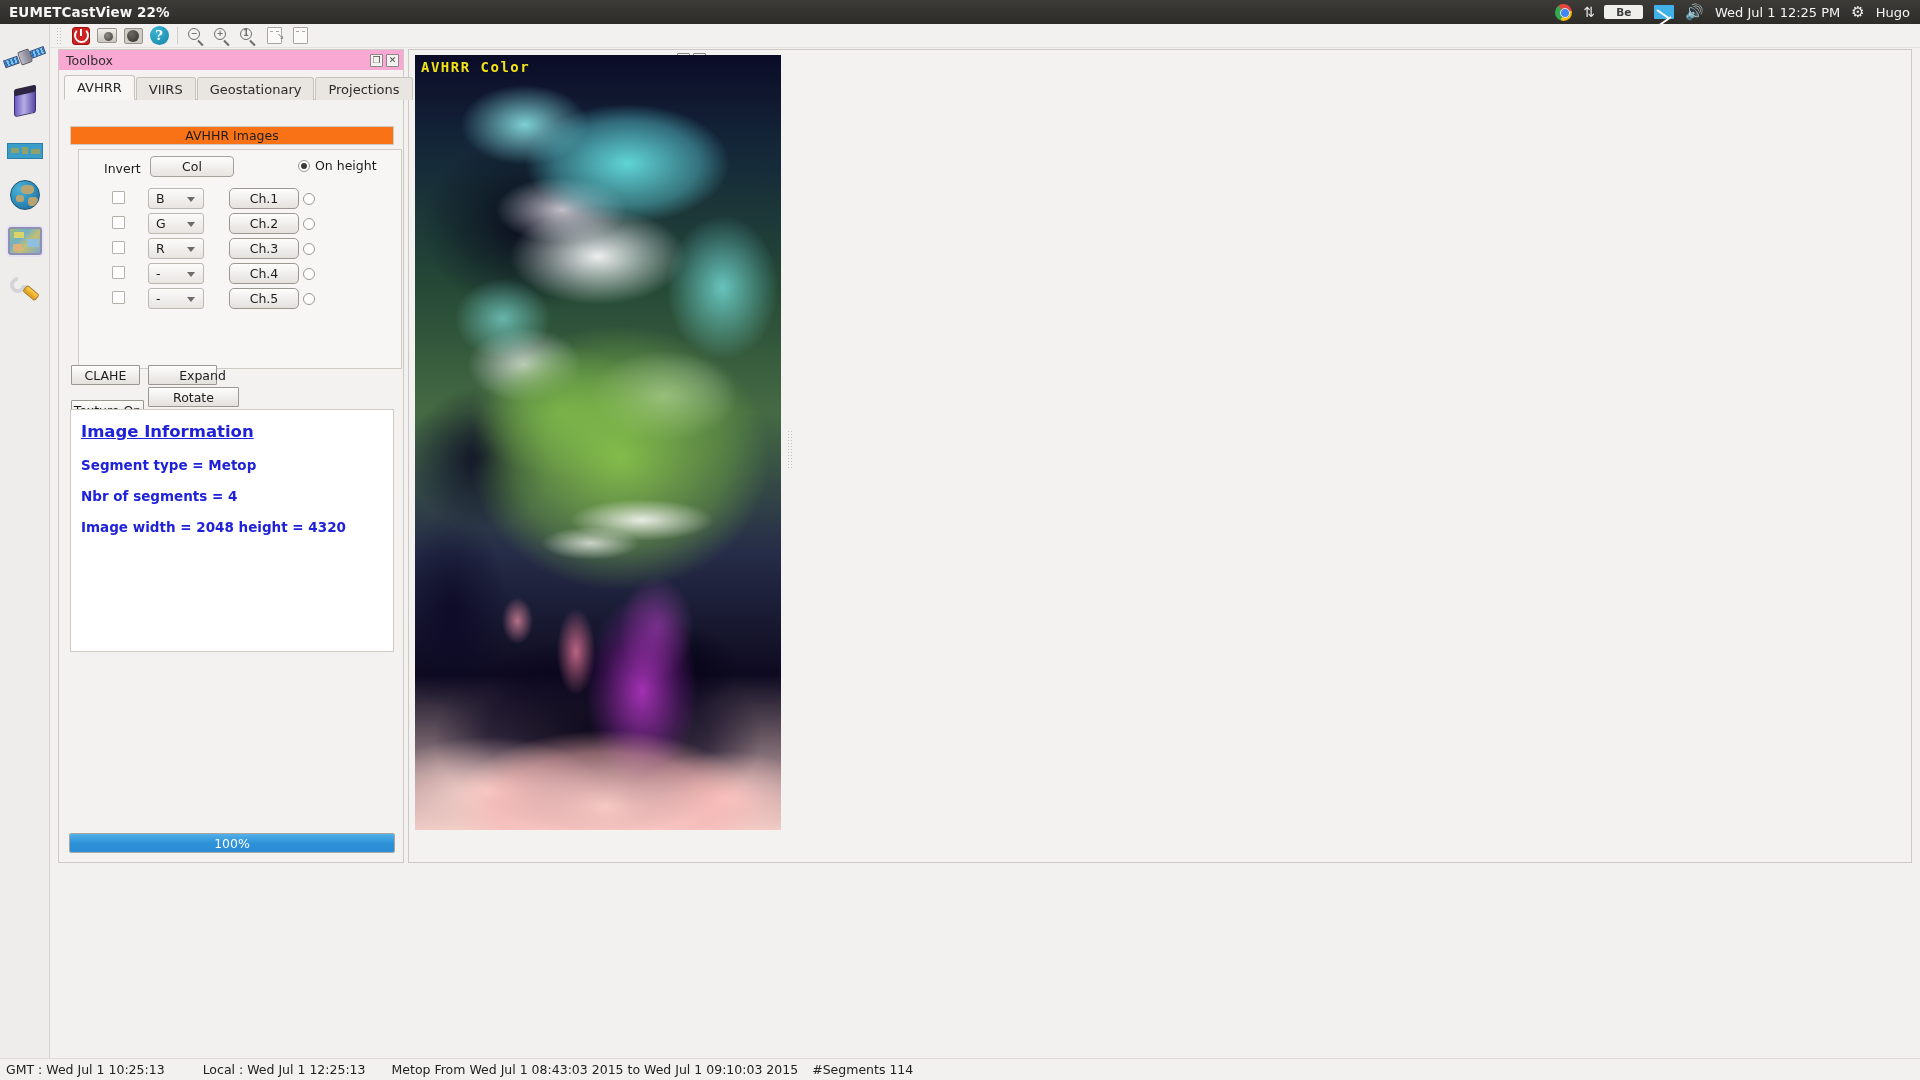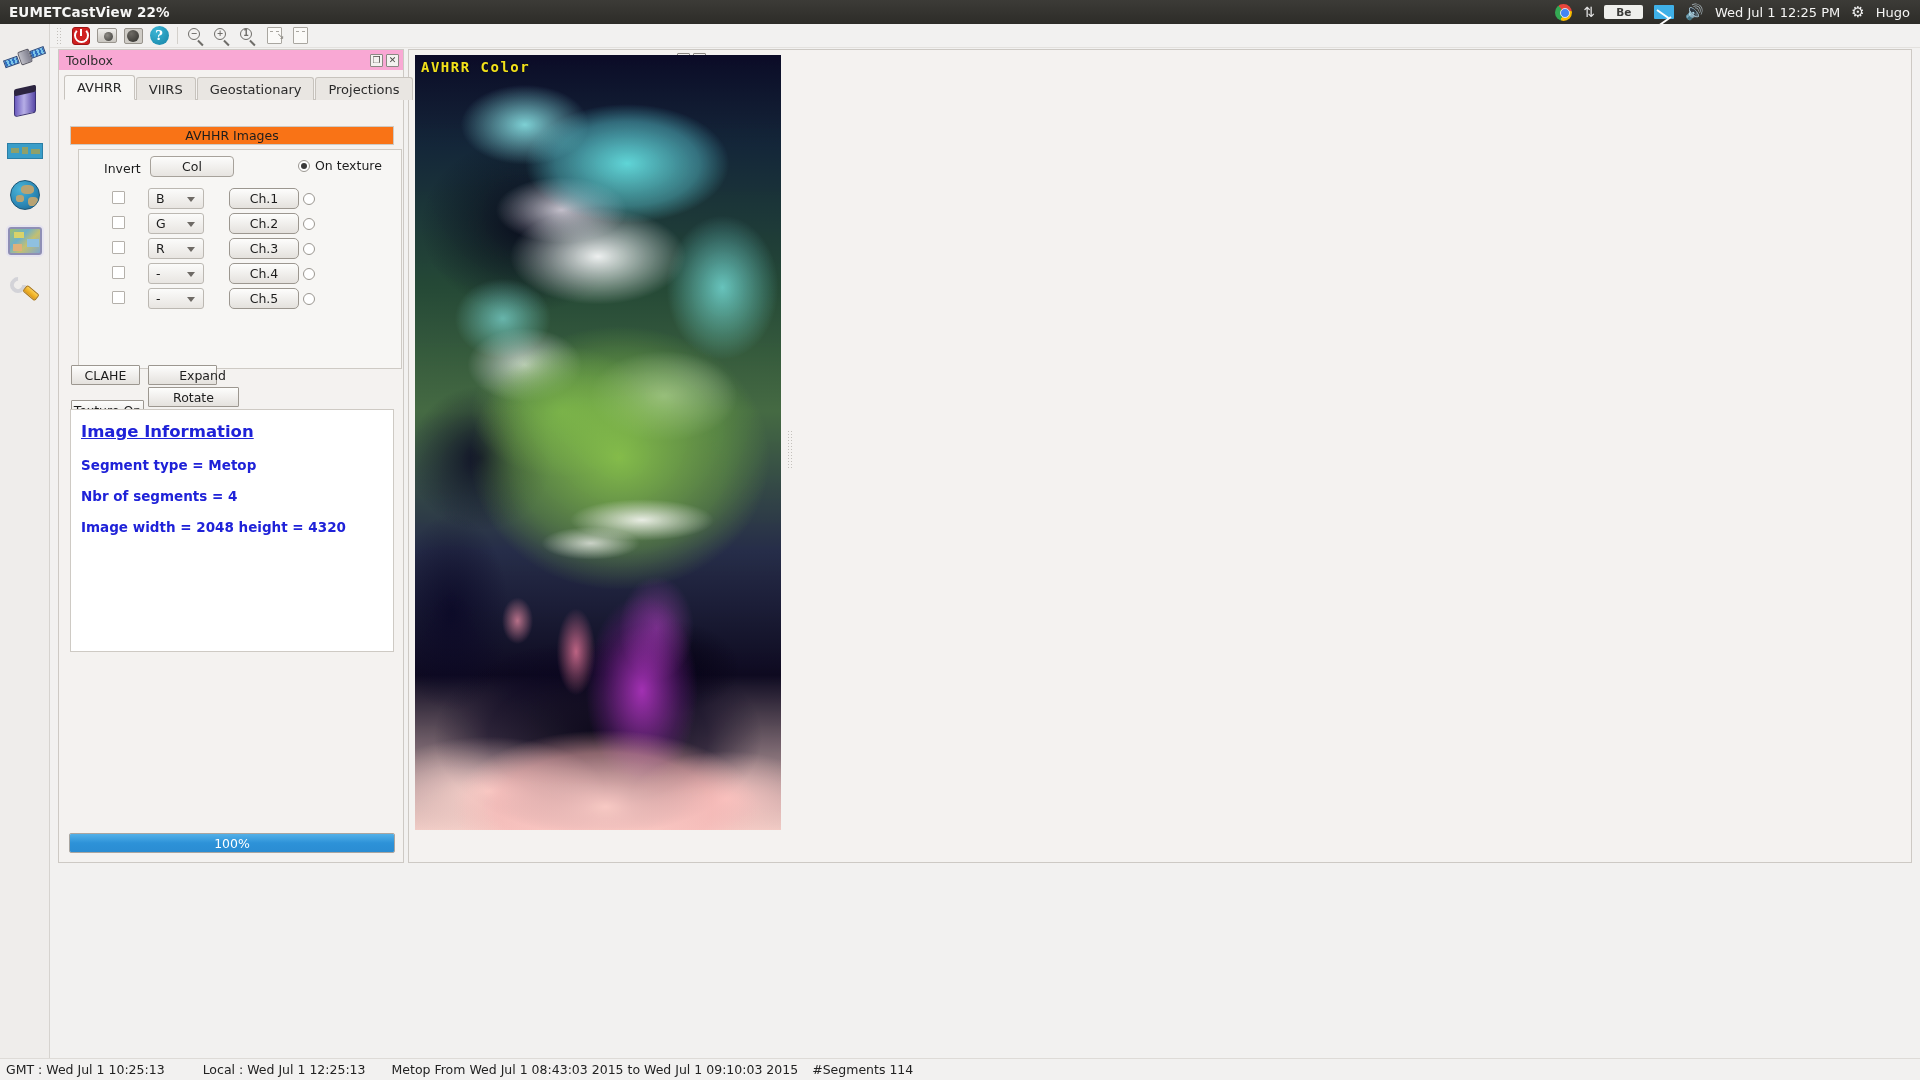--- a/index.html
+++ b/index.html
@@ -445,21 +445,21 @@
     </div>
 
     <div id="images-header">AVHHR Images</div>
 
     <div id="channels-box">
       <div class="ch-grid">
         <span class="ch-hdr-invert">Invert</span>
         <div class="col-btn">Col</div>
         <div class="ontex">
           <span class="radio on"></span>
-          <span>On texture</span>
+          <span>On height</span>
         </div>
 
         <div class="ch-row" style="top:36px;">
           <span class="chk"></span>
           <div class="combo">
             <span>B</span>
               <span class="arr"></span>
           </div>
           <div class="chbtn">Ch.1</div>
           <span class="radio ch-radio"></span>

